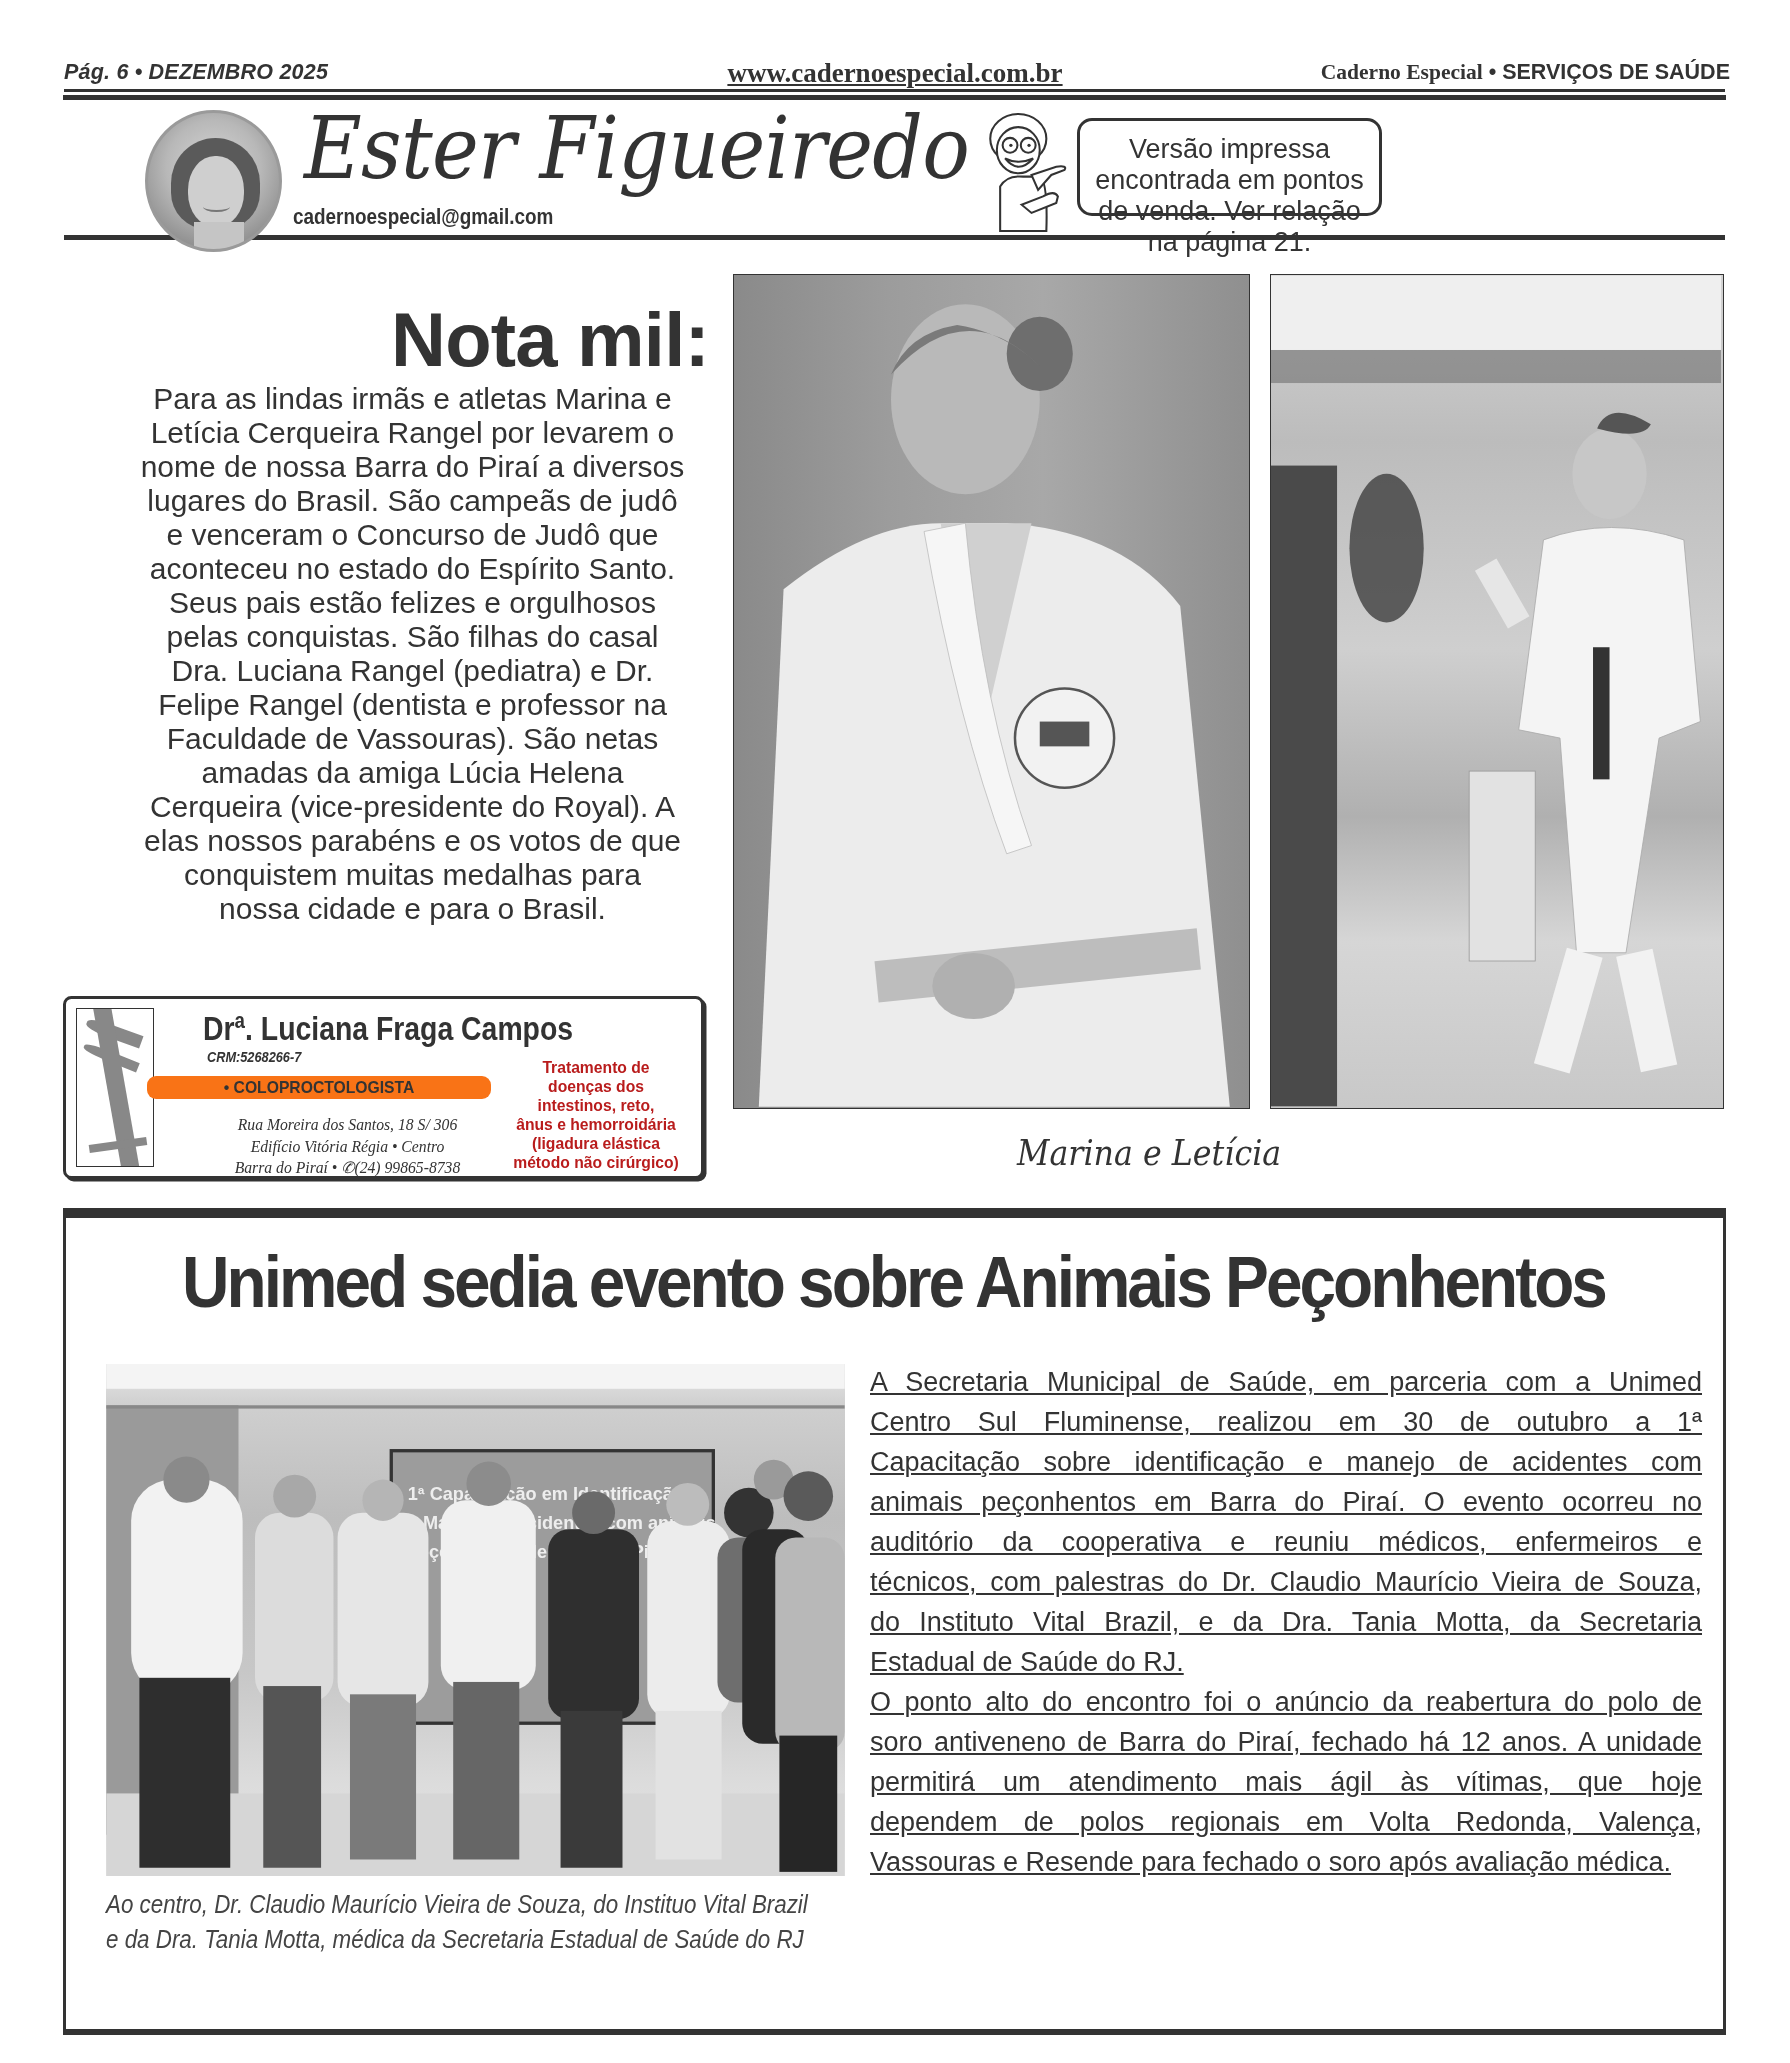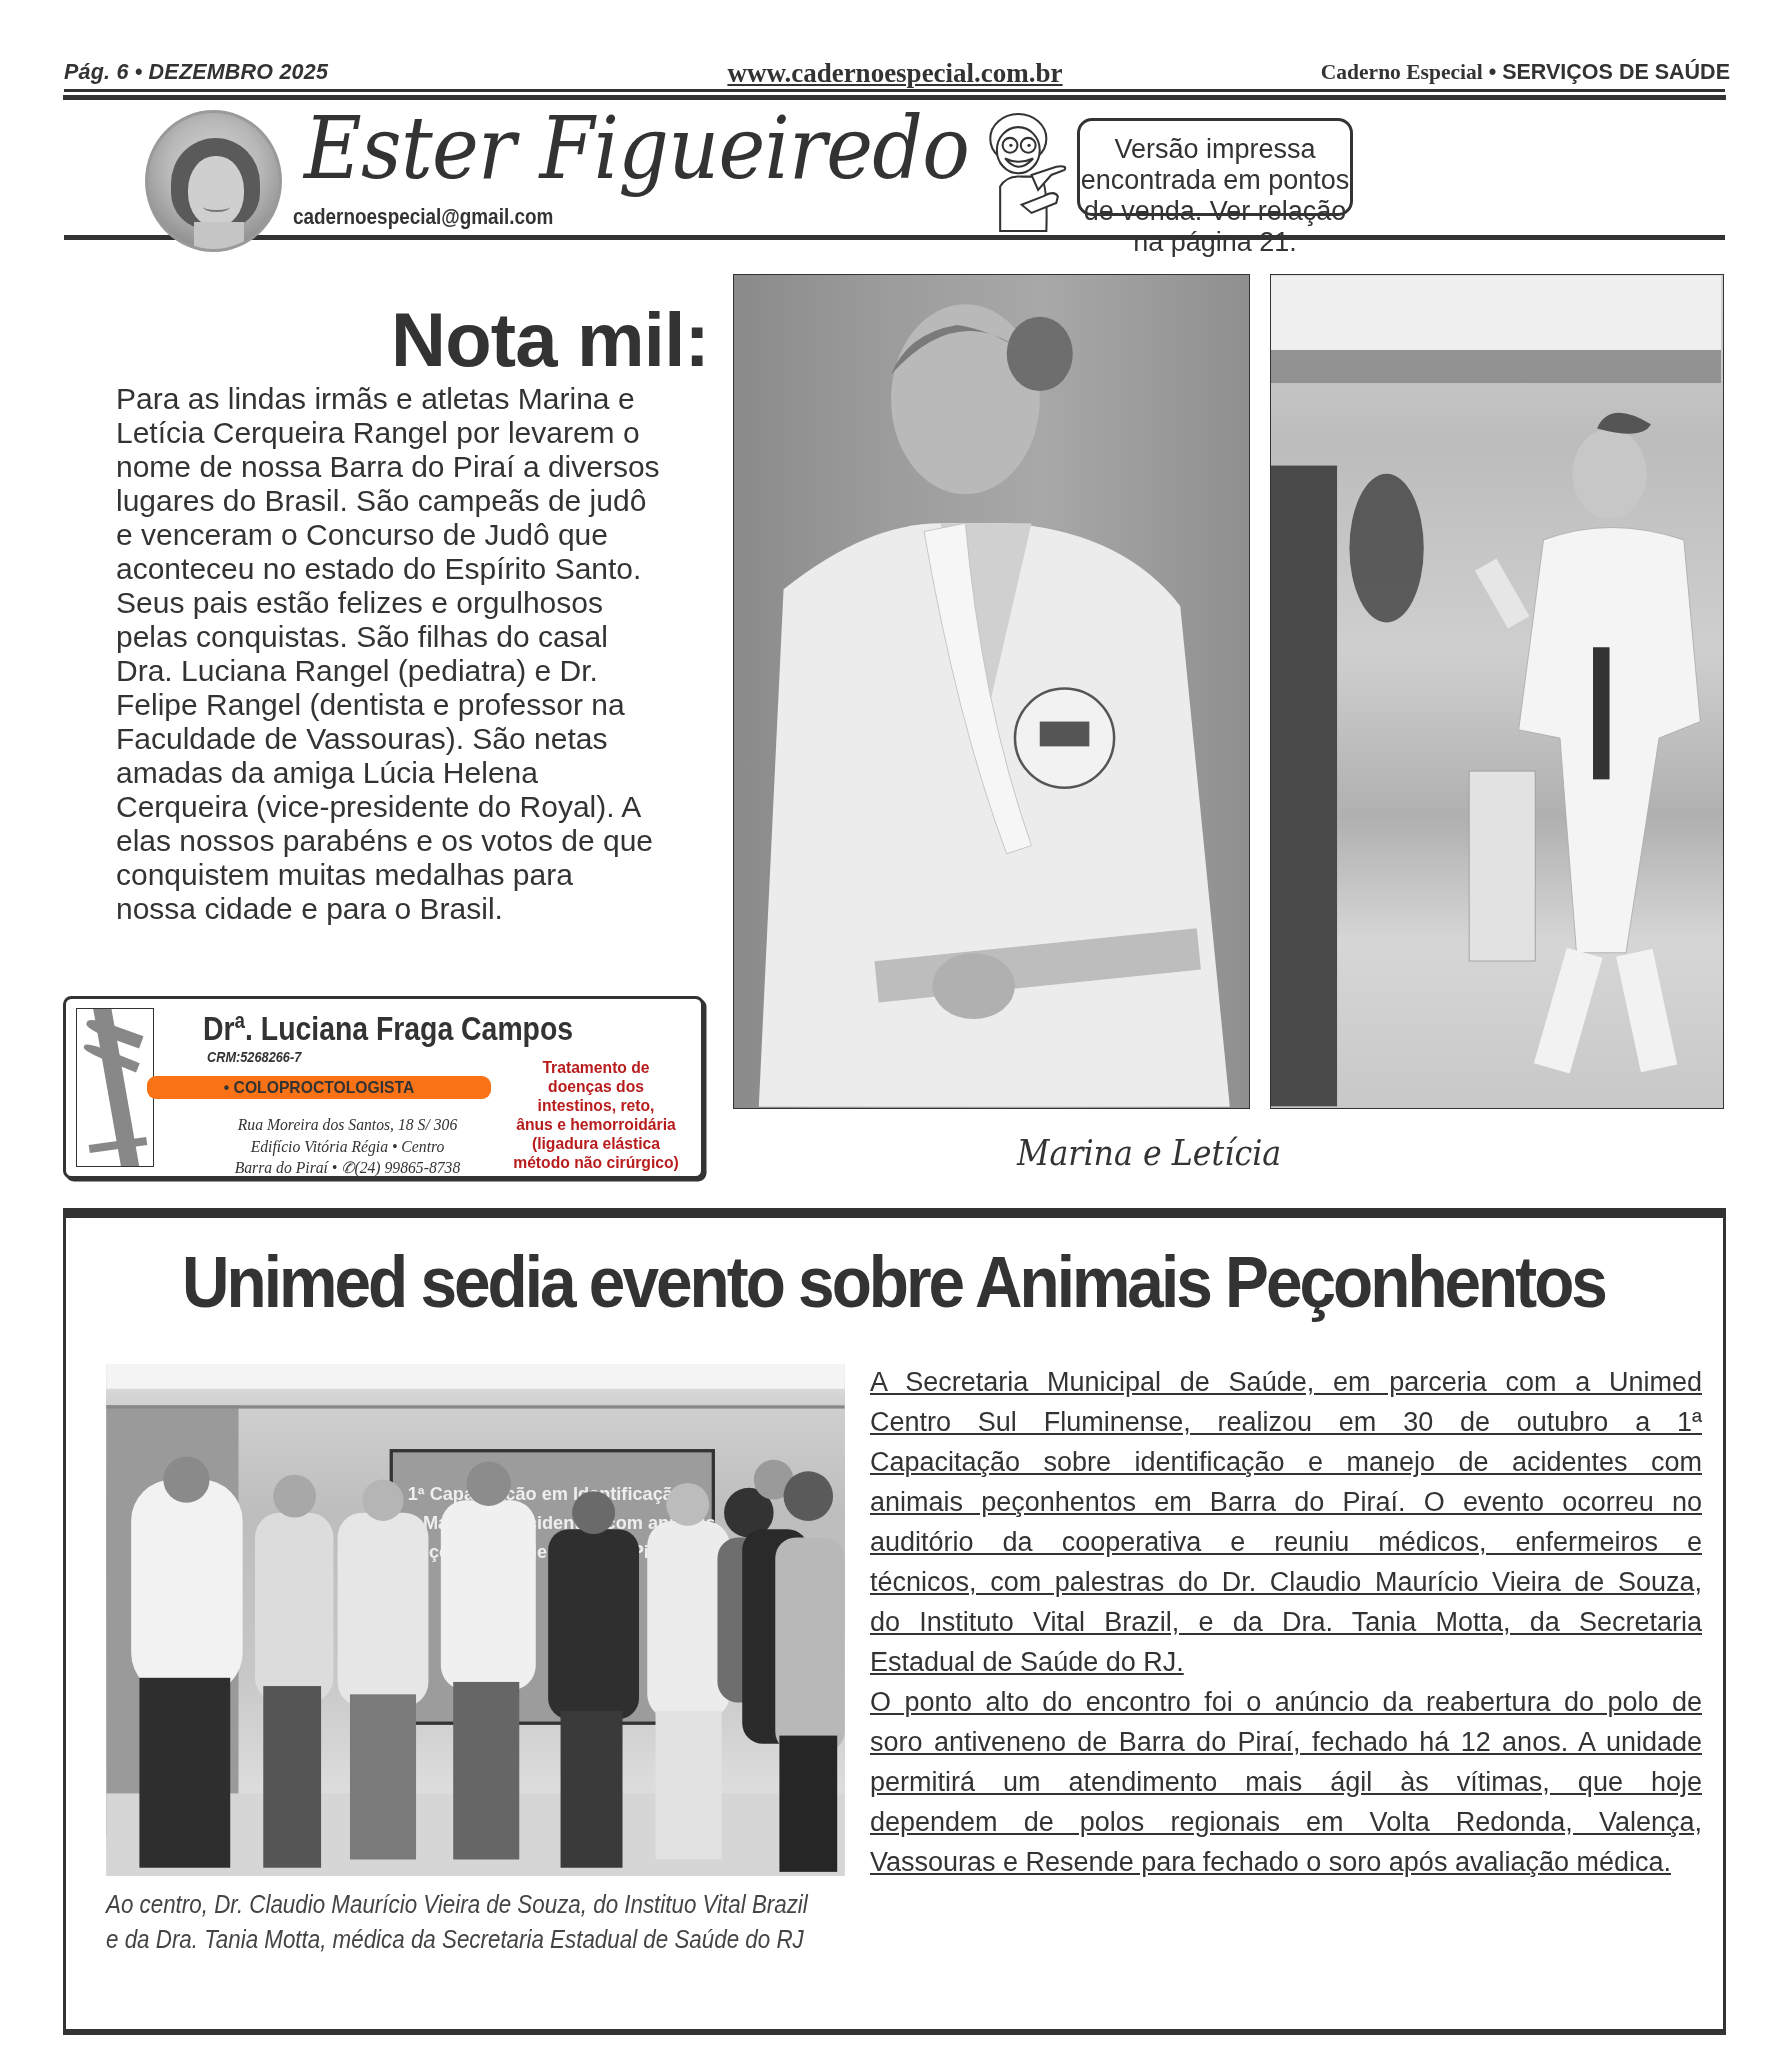--- a/index.html
+++ b/index.html
@@ -23,28 +23,28 @@
             border:3.3px solid #9a9a9a; box-sizing:border-box; overflow:hidden; z-index:2; }
   .avatar .hair { position:absolute; left:23px; top:25px; width:89px; height:91px; border-radius:50% 50% 40% 40%; background:#5a5a5a; }
   .avatar .face { position:absolute; left:40px; top:43px; width:56px; height:71px; border-radius:48%; background:#cfcfcf; }
   .avatar .smile { position:absolute; left:55px; top:89px; width:26.5px; height:8.3px; border-bottom:2.5px solid #777; border-radius:0 0 50% 50%; }
   .avatar .neck { position:absolute; left:46px; top:109px; width:50px; height:33px; background:#c5c5c5; }
   .signature { left:304px; top:98px; font-family:"DejaVu Serif", serif; font-style:italic; font-size:86px;
                color:#333; letter-spacing:-0.8px; transform:scaleX(0.92); transform-origin:left; white-space:nowrap; }
   .email { left:293px; top:205px; font-size:21.5px; font-weight:bold; color:#333; transform:scaleX(0.88); transform-origin:left; }
 
   .cartoon { left:982px; top:107px; width:99px; height:131px; }
-  .speech { left:1077px; top:118px; width:276px; height:98px; border:3.3px solid #333; border-radius:15px;
+  .speech { left:1077px; top:118px; width:305px; height:98px; border:3.3px solid #333; border-radius:15px;
             background:#fff; box-sizing:border-box; text-align:center; padding-top:13.2px; font-size:27px; line-height:31px; color:#333;
             transform:scaleX(1); }
 
   
   .nota-title { left:0px; width:709px; top:296px; text-align:right; font-size:76px; font-weight:bold; color:#333;
                 font-family:"Liberation Sans", sans-serif; letter-spacing:-0.8px; }
-  .nota-body { left:116px; width:593px; top:382px; text-align:left; font-size:30px; line-height:34px; color:#333; }
+  .nota-body { left:116px; width:593px; top:382px; text-align:center; font-size:30px; line-height:34px; color:#333; }
   .nota-body span { display:block; white-space:nowrap; }
 
   
   .ad { left:63px; top:996px; width:641px; height:183px; border:3.3px solid #333; border-radius:8.3px; box-sizing:border-box;
         box-shadow:2.5px 2.5px 0 #333; background:#fff; }
   .ad-logo { left:76px; top:1008px; width:78px; height:159px; border:1.7px solid #333; box-sizing:border-box; background:#fff; overflow:hidden; }
   .ad-logo .bar1 { position:absolute; left:31px; top:-8.3px; width:18px; height:182px; background:#888; transform:rotate(-10deg); }
   .ad-logo .bar2 { position:absolute; left:8.3px; top:16.5px; width:58px; height:13.2px; background:#888; border-radius:40% 0 0 40%; transform:rotate(20deg); }
   .ad-logo .bar3 { position:absolute; left:5px; top:43px; width:58px; height:10px; background:#888; border-radius:40% 0 0 40%; transform:rotate(22deg); }
   .ad-logo .bar4 { position:absolute; left:11.6px; top:132px; width:58px; height:8.3px; background:#888; transform:rotate(-8deg); }

